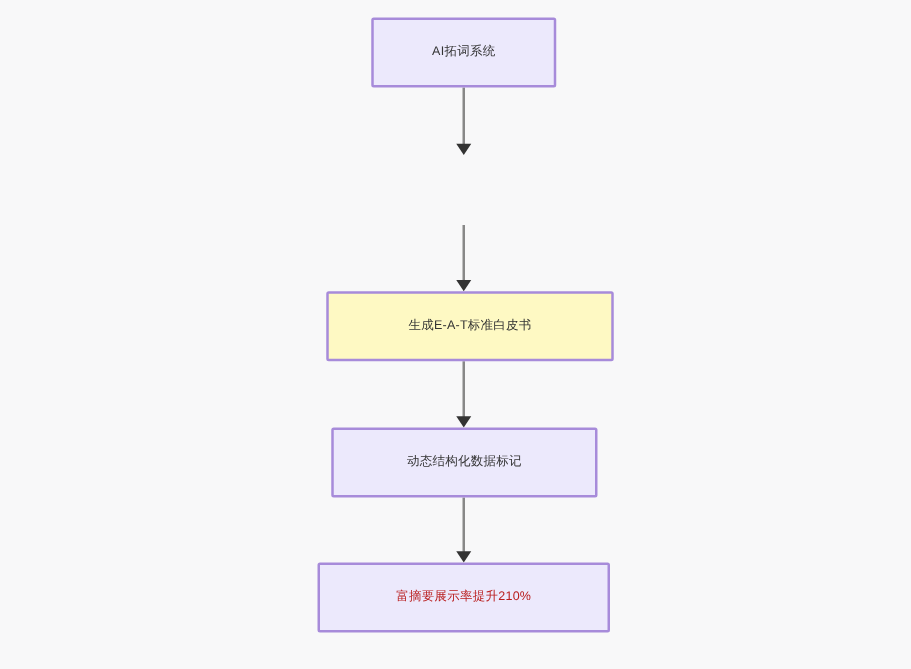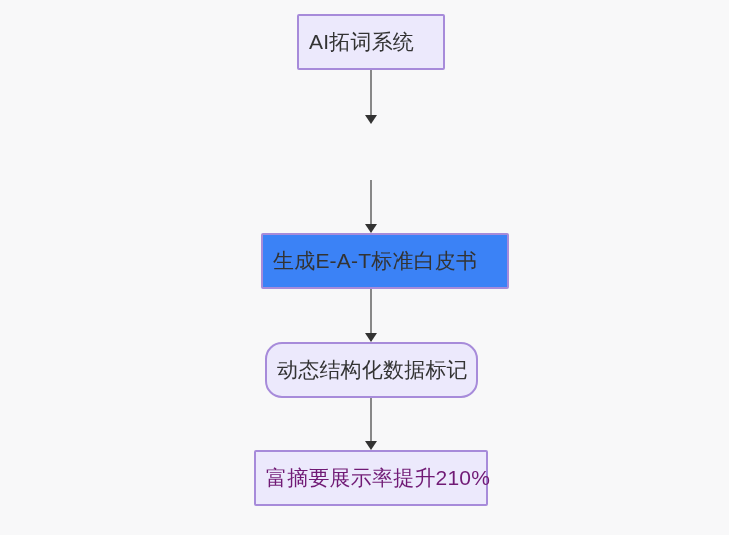--- a/index.html
+++ b/index.html
@@ -21,22 +21,23 @@
   }
 
   .node {
     position: absolute;
     box-sizing: border-box;
     background: #ece9fc;
     border: 2px solid #a78bda;
     border-radius: 2px;
     display: flex;
     align-items: center;
+    justify-content: center;
     color: #333333;
-    font-size: 21px;
+    font-size: 10px;
     line-height: 1.2;
     letter-spacing: 0.2px;
     white-space: nowrap;
     -webkit-font-smoothing: antialiased;
   }
 
   .node-label {
     display: block;
     padding: 0 10px;
   }
@@ -82,23 +83,23 @@
     <div class="arrowhead" style="border-top-color: rgb(51, 51, 51);"></div>
   </div>
   <div class="connector" id="edge-3" style="left: 362px; top: 398px; height: 52px;">
     <div class="shaft" style="height: 44px; background: rgb(136, 136, 136);"></div>
     <div class="arrowhead" style="border-top-color: rgb(51, 51, 51);"></div>
   </div>
 
   <div class="node" id="node-0" style="left: 297px; top: 14px; width: 148px; height: 56px; background: rgb(236, 233, 252); border-color: rgb(167, 139, 218); color: rgb(51, 51, 51);">
     <span class="node-label">AI拓词系统</span>
   </div>
-  <div class="node" id="node-2" style="left: 261px; top: 233px; width: 248px; height: 56px; background: #3b82f6; border-color: rgb(167, 139, 218); color: rgb(51, 51, 51);">
+  <div class="node" id="node-2" style="left: 261px; top: 233px; width: 230px; height: 56px; background: #fef9c3; border-color: rgb(167, 139, 218); color: rgb(51, 51, 51);">
     <span class="node-label">生成E-A-T标准白皮书</span>
   </div>
-  <div class="node" id="node-3" style="left: 265px; top: 342px; width: 213px; height: 56px; background: rgb(236, 233, 252); border-color: rgb(167, 139, 218); color: rgb(51, 51, 51); border-radius: 17px;">
+  <div class="node" id="node-3" style="left: 265px; top: 342px; width: 213px; height: 56px; background: rgb(236, 233, 252); border-color: rgb(167, 139, 218); color: rgb(51, 51, 51);">
     <span class="node-label">动态结构化数据标记</span>
   </div>
-  <div class="node" id="node-4" style="left: 254px; top: 450px; width: 234px; height: 56px; background: rgb(236, 233, 252); border-color: rgb(167, 139, 218); color: #701a75;">
+  <div class="node" id="node-4" style="left: 254px; top: 450px; width: 234px; height: 56px; background: rgb(236, 233, 252); border-color: rgb(167, 139, 218); color: #b91c1c;">
     <span class="node-label">富摘要展示率提升210%</span>
   </div>
 
 </div>
 
 </body></html>

